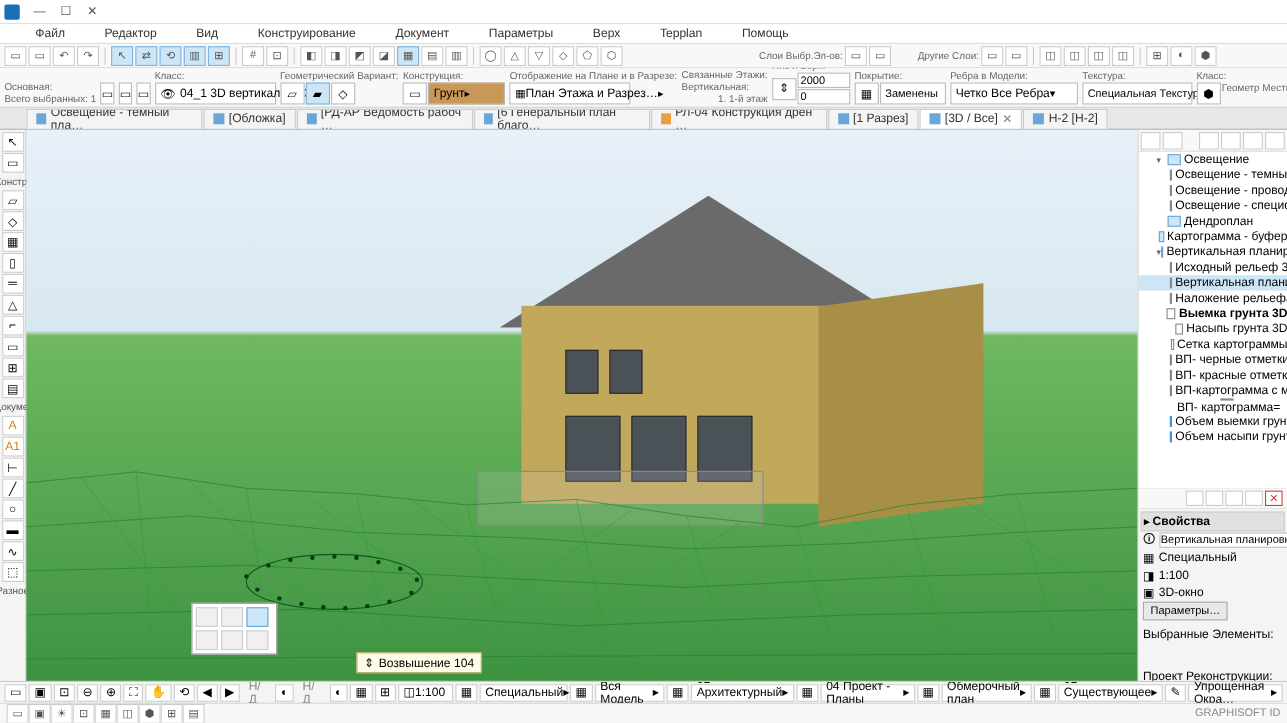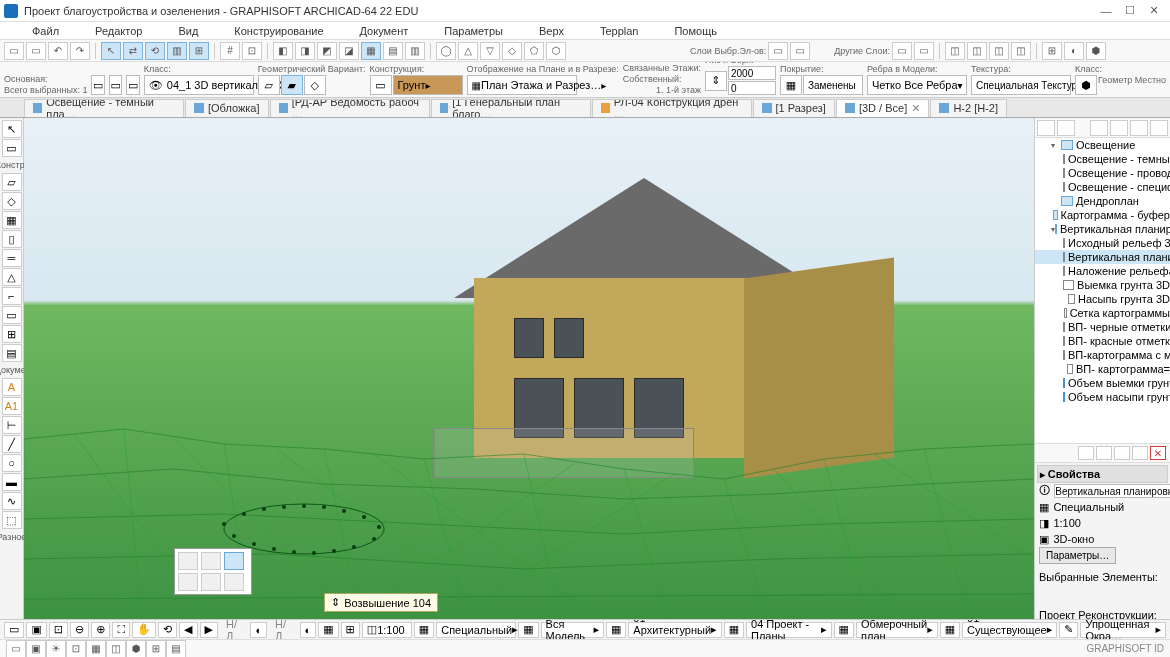--- a/index.html
+++ b/index.html
@@ -66,21 +66,20 @@
 .status-bar .sb { height: 16px; border: 1px solid #ccc; background: #fff; padding: 0 4px; display: flex; align-items: center; }
 .bottom-bar { position: absolute; bottom: 0; left: 0; right: 0; height: 18px; background: #f8f8f8; border-top: 1px solid #ddd; display: flex; align-items: center; padding: 0 6px; }
 .bottom-bar .brand { margin-left: auto; color: #888; font-size: 10px; text-align: right; }
 .input-small { width: 48px; height: 14px; border: 1px solid #bbb; font-size: 10px; padding: 0 2px; }
 </style>
 </head>
 <body>
 
 <div class="titlebar">
   <div class="app-icon"></div>
-  <div class="title">Проект благоустройства и озеленения - GRAPHISOFT ARCHICAD-64 22 EDU</div>
   <div class="win-btn">—</div>
   <div class="win-btn">☐</div>
   <div class="win-btn">✕</div>
 </div>
 
 <div class="menubar">
   <span>Файл</span>
   <span>Редактор</span>
   <span>Вид</span>
   <span>Конструирование</span>
@@ -169,21 +168,21 @@
       <div class="prop-icon">▭</div>
       <div class="prop-ctrl" style="width:70px;background:#c89858"><span>Грунт</span> ▸</div>
     </div>
   </div>
   <div class="prop-group">
     <div class="prop-label">Отображение на Плане и в Разрезе:</div>
     <div class="prop-ctrl" style="width:110px">▦ <span>План Этажа и Разрез…</span> ▸</div>
   </div>
   <div class="prop-group">
     <div class="prop-label">Связанные Этажи:</div>
-    <div class="prop-label">Собственный:</div>
+    <div class="prop-label">Вертикальная:</div>
     <div class="prop-label" style="text-align:right">1. 1-й этаж</div>
   </div>
   <div class="prop-group">
     <div class="prop-label">Низ и Верх:</div>
     <div style="display:flex;gap:1px;align-items:center">
       <div class="prop-icon">⇕</div>
       <div style="display:flex;flex-direction:column;gap:1px">
         <input class="input-small" value="2000" style="">
         <input class="input-small" value="0" style="">
       </div>
@@ -191,21 +190,21 @@
   </div>
   <div class="prop-group">
     <div class="prop-label">Покрытие:</div>
     <div style="display:flex;gap:1px">
       <div class="prop-icon">▦</div>
       <div class="prop-ctrl" style="width:60px">Заменены</div>
     </div>
   </div>
   <div class="prop-group">
     <div class="prop-label">Ребра в Модели:</div>
-    <div class="prop-ctrl" style="width:100px"><span>Четко Все Ребра</span> ▾</div>
+    <div class="prop-ctrl" style="width:116px"><span>Четко Все Ребра</span> ▾</div>
   </div>
   <div class="prop-group">
     <div class="prop-label">Текстура:</div>
     <div class="prop-ctrl" style="width:100px">Специальная Текстура</div>
   </div>
   <div class="prop-group">
     <div class="prop-label">Класс:</div>
     <div style="display:flex;gap:1px">
       <div class="prop-icon">⬢</div>
       <div class="prop-label">Геометр Местно</div>
@@ -222,21 +221,21 @@
       <div class="tab">
         <span class="tico"></span>
         <span>[Обложка]</span>
       </div>
       <div class="tab">
         <span class="tico"></span>
         <span>[РД-АР Ведомость рабоч …</span>
       </div>
       <div class="tab">
         <span class="tico"></span>
-        <span>[1 Генеральный план благо…</span>
+        <span>[6 Генеральный план благо…</span>
       </div>
       <div class="tab">
         <span class="tico orange"></span>
         <span>РЛ-04 Конструкция дрен …</span>
       </div>
       <div class="tab">
         <span class="tico"></span>
         <span>[1 Разрез]</span>
       </div>
       <div class="tab active">
@@ -407,21 +406,21 @@
         <div class="tree-item selected" style="padding-left: 28px;">
           <span class="arrow"></span>
           <span class="fico doc"></span>
           <span>Вертикальная планировка</span>
         </div>
         <div class="tree-item" style="padding-left: 28px;">
           <span class="arrow"></span>
           <span class="fico doc"></span>
           <span>Наложение рельефа 3D</span>
         </div>
-        <div class="tree-item" style="padding-left: 18px;">
+        <div class="tree-item" style="padding-left: 18px; font-weight: bold;">
           <span class="arrow"></span>
           <span class="fico doc"></span>
           <span>Выемка грунта 3D</span>
         </div>
         <div class="tree-item" style="padding-left: 28px;">
           <span class="arrow"></span>
           <span class="fico doc"></span>
           <span>Насыпь грунта 3D</span>
         </div>
         <div class="tree-item" style="padding-left: 28px; justify-content: center;">
@@ -437,21 +436,21 @@
         <div class="tree-item" style="padding-left: 28px;">
           <span class="arrow"></span>
           <span class="fico doc"></span>
           <span>ВП- красные отметки</span>
         </div>
         <div class="tree-item" style="padding-left: 28px;">
           <span class="arrow"></span>
           <span class="fico doc"></span>
           <span>ВП-картограмма с маркера</span>
         </div>
-        <div class="tree-item" style="padding-left: 28px;">
+        <div class="tree-item" style="padding-left: 28px; flex-direction: column;">
           <span class="arrow"></span>
           <span class="fico doc"></span>
           <span>ВП- картограмма=</span>
         </div>
         <div class="tree-item" style="padding-left: 28px;">
           <span class="arrow"></span>
           <span class="fico grid"></span>
           <span>Объем выемки грунта</span>
         </div>
         <div class="tree-item" style="padding-left: 28px;">

